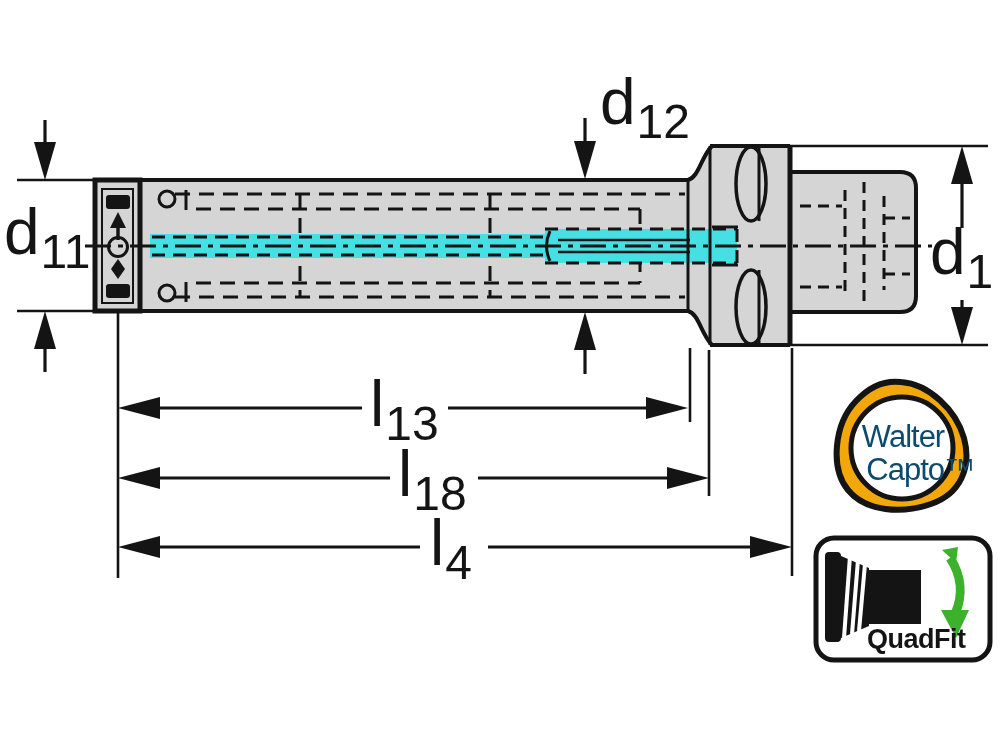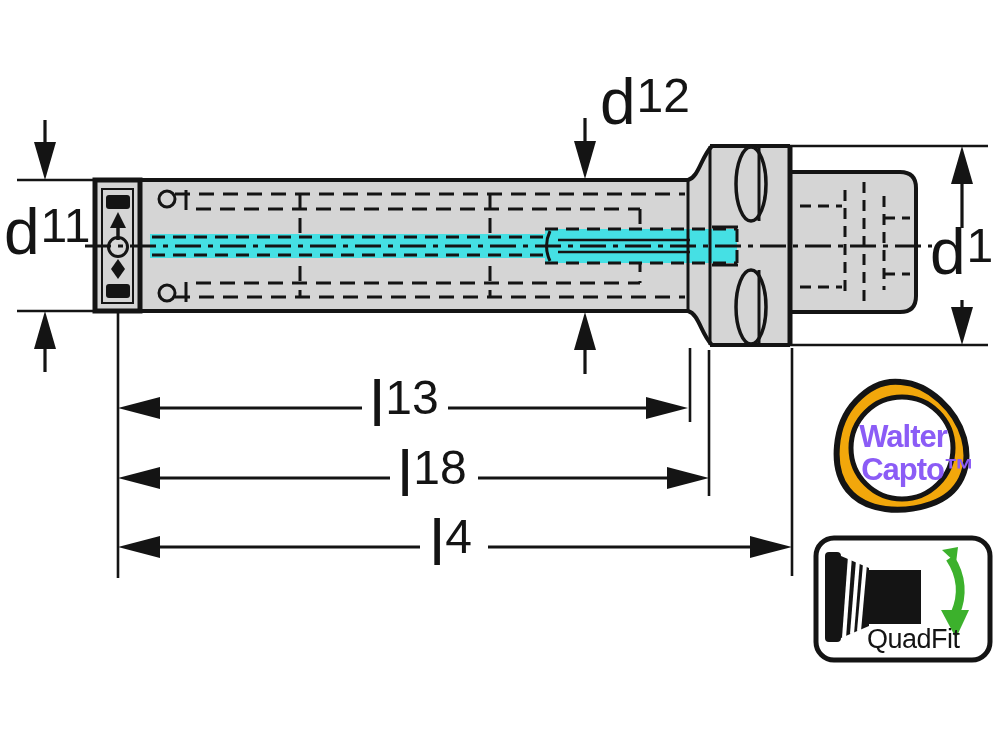--- a/index.html
+++ b/index.html
@@ -2,26 +2,26 @@
 <html><head>
 <meta charset="utf-8">
 <style>
   html,body{margin:0;padding:0;background:#fff;}
   #stage{position:relative;width:1000px;height:736px;background:#fff;overflow:hidden;
          font-family:"Liberation Sans",sans-serif;}
   #stage svg{position:absolute;left:0;top:0;}
   .dim-label{position:absolute;display:flex;align-items:flex-start;color:#141414;
              line-height:1;user-select:none;white-space:nowrap;}
   .dim-label .base{font-size:64px;line-height:0.95;}
-  .dim-label .sub{font-size:48px;line-height:1;margin-left:1px;}
+  .dim-label .sub{font-size:48px;line-height:1;margin-top:26px;margin-left:1px;}
   .logo-text{position:absolute;left:832px;top:421px;width:142px;text-align:center;
-             color:#8b5cf6;font-weight:bold;}
+             color:#0c4a6e;font-weight:normal;}
   .logo-text .l1{font-size:31px;line-height:1.06;letter-spacing:-1px;display:block;}
   .logo-text .l2{font-size:31px;line-height:1.06;letter-spacing:-1px;display:block;text-align:right;}
-  .quadfit-text{position:absolute;left:867px;top:624px;font-size:27px;font-weight:normal;
+  .quadfit-text{position:absolute;left:867px;top:624px;font-size:27px;font-weight:bold;
              color:#141414;letter-spacing:-0.5px;}
   .part-fill{fill:#d5d5d5;}
   .oln{stroke:#141414;fill:none;}
 </style>
 </head>
 <body>
 
 <div id="stage">
 
   <svg width="1000" height="736" viewBox="0 0 1000 736">

